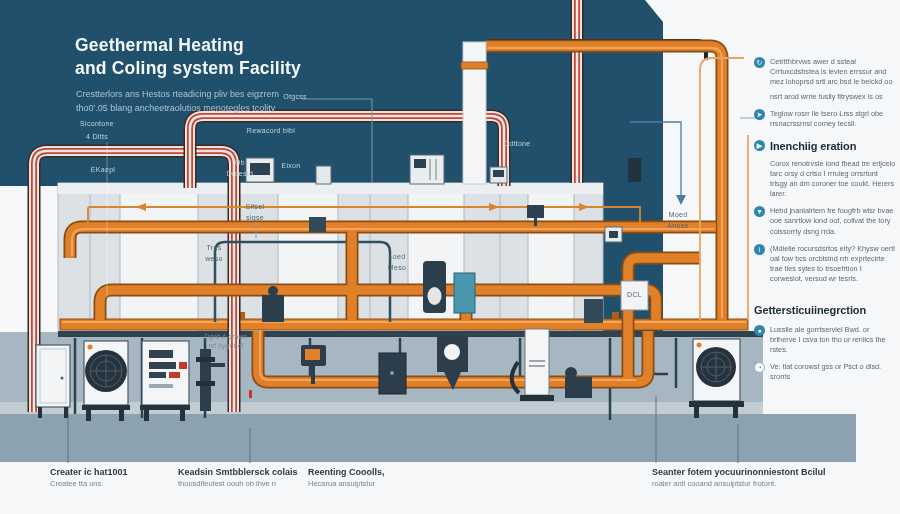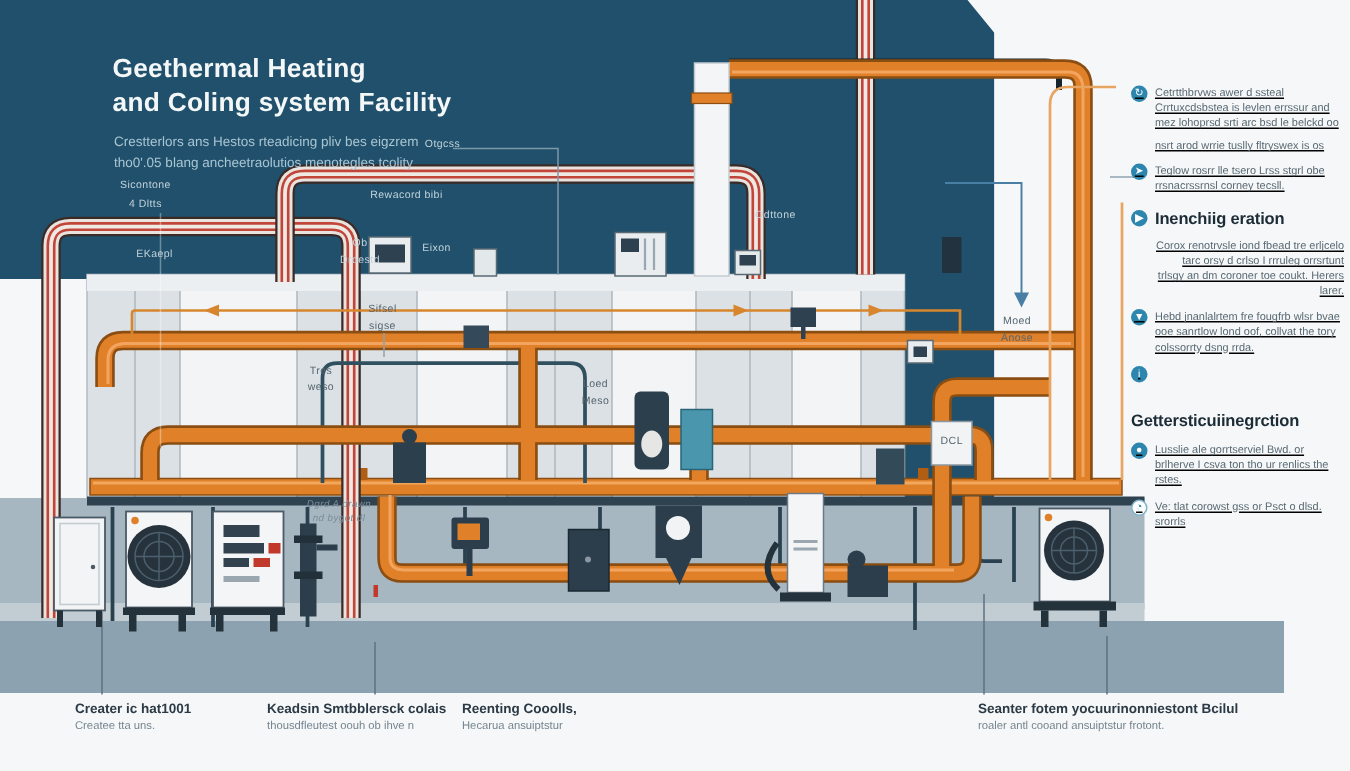--- a/index.html
+++ b/index.html
@@ -16,22 +16,22 @@
         white-space:pre-line;}
   .on-dark{color:#c2d3dc;}
   .on-light{color:#55656f;}
   .hand{color:#7b8c98;font-style:italic;font-size:6.5px;line-height:1.4;}
   .blab{position:absolute;top:467px;white-space:nowrap;}
   .blab .t{font-size:9px;font-weight:bold;color:#2c3a45;display:block;}
   .blab .d{font-size:7.5px;color:#76858f;display:block;margin-top:2px;}
   .sidebar{position:absolute;left:754px;top:50px;width:142px;}
   .sb-h{font-size:11px;font-weight:bold;color:#1c2c37;line-height:1.25;letter-spacing:-.1px;}
   .h2row{display:flex;align-items:flex-start;gap:5px;}
-  .sb-item{display:flex;gap:5px;margin-top:7px;align-items:flex-start;text-decoration:underline;}
-  .sb-item.noicon{padding-left:16px;margin-top:5px;text-align:right;}
+  .sb-item{display:flex;gap:5px;margin-top:7px;align-items:flex-start;}
+  .sb-item.noicon{padding-left:16px;margin-top:5px;}
   .sb-icon{flex:0 0 11px;width:11px;height:11px;border-radius:50%;background:#2d86ad;color:#fff;
            font-size:7px;line-height:11px;text-align:center;display:inline-block;}
   .sb-icon.light{background:#fdfdfd;color:#2d86ad;border:1px solid #7fb3cc;box-sizing:border-box;
            line-height:9px;}
   .sb-text{font-size:7.3px;line-height:1.38;color:#5a6a74;}
 </style>
 </head>
 <body>
 
 <div class="stage">
@@ -270,20 +270,21 @@
     </div>
     <div class="sb-item noicon">
       <span class="sb-text">Corox renotrvsle iond fbead tre erljcelo tarc orsy d crlso I rrruleg orrsrtunt trlsgy an dm coroner toe coukt. Herers larer.</span>
     </div>
     <div class="sb-item">
       <span class="sb-icon">▼</span>
       <span class="sb-text">Hebd jnanlalrtem fre fougfrb wlsr bvae ooe sanrtlow lond oof, collvat the tory colssorrty dsng rrda.</span>
     </div>
     <div class="sb-item">
       <span class="sb-icon">i</span>
+      <span class="sb-text">(Mdielle rocursdsrtos eity? Khysw oertl oal fow bcs orcblsind rrh exprtecirte trae tles sytes to trsoefrtion I corwesiot, versud wr tesrls.</span>
     </div>
 
     <div class="sb-h" style="margin-top:20px;">Gettersticuiinegrction</div>
     <div class="sb-item">
       <span class="sb-icon">●</span>
       <span class="sb-text">Lusslie ale gorrtserviel Bwd. or brlherve I csva ton tho ur renlics the rstes.</span>
     </div>
     <div class="sb-item">
       <span class="sb-icon light">◔</span>
       <span class="sb-text">Ve: tlat corowst gss or Psct o dlsd. srorrls</span>

